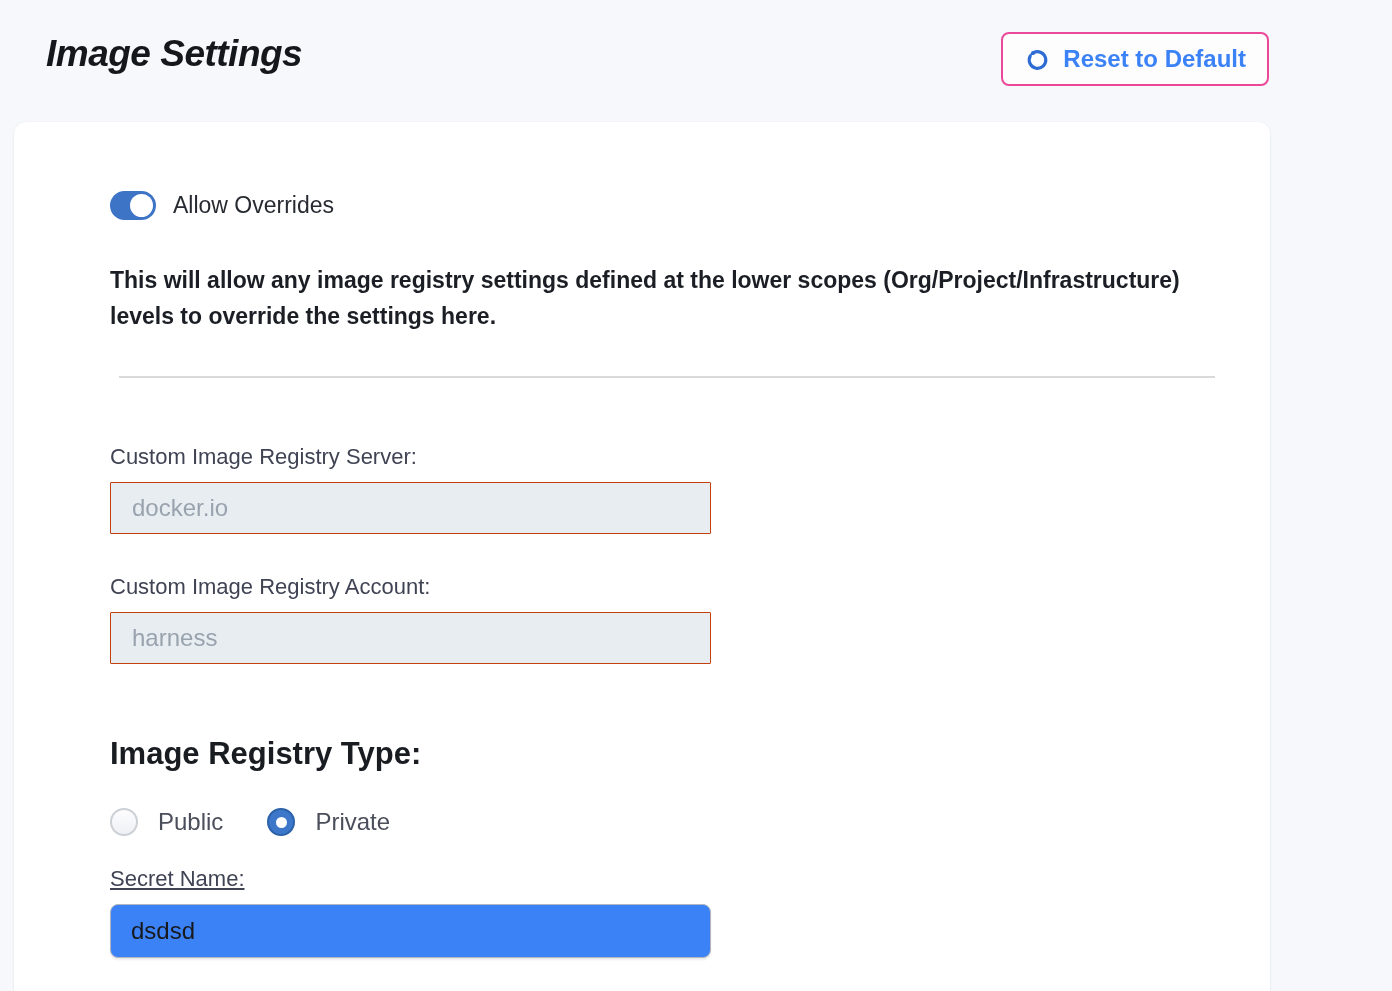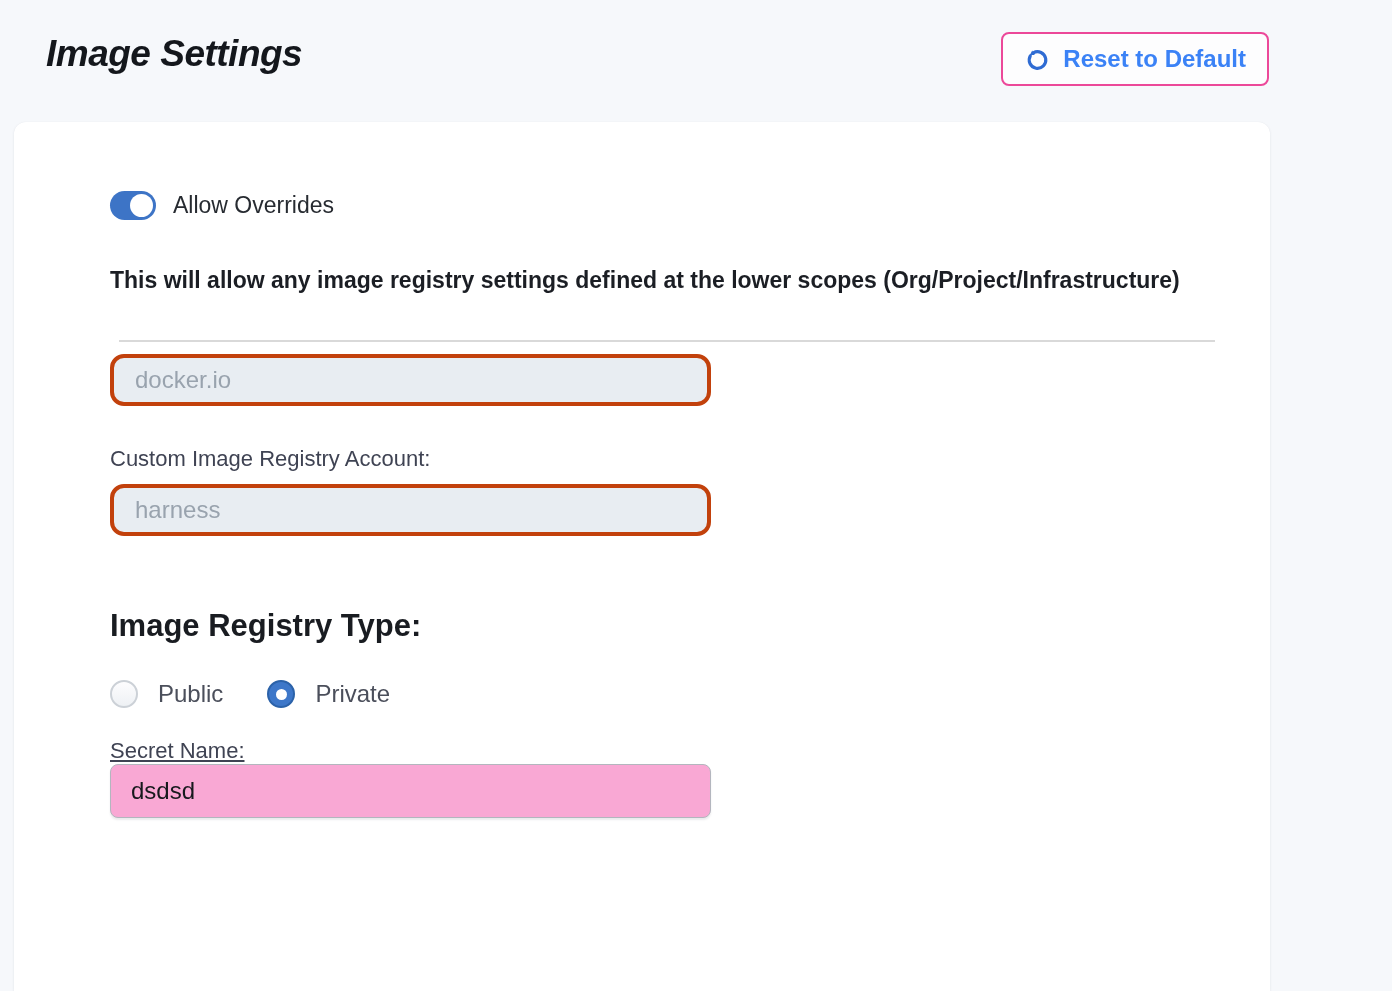--- a/index.html
+++ b/index.html
@@ -57,21 +57,21 @@
   .divider { margin-top: 42px; margin-left: 9px; width: 1096px; height: 2px; background: #d9d9d9; }
 
   
   .field-label { font-size: 22px; color: #3f4353; }
   .fl-1 { margin-top: 66px; }
   .fl-2 { margin-top: 40px; }
   .input-gray {
     display: block; margin-top: 12px;
     width: 601px; height: 52px;
     background: #e8edf2;
-    border: 4px solid #c2410c; border-radius: 14px;
+    border: 1px solid #c2410c; border-radius: 1px;
     padding: 0 21px; font-size: 24px; color: #2a2e35;
     font-family: inherit; outline: none;
   }
   .input-gray::placeholder { color: #99a3ae; opacity: 1; }
 
   .type-label { margin-top: 72px; font-size: 31px; font-weight: 700; color: #191c21; }
 
   .radio-row { margin-top: 36px; display: flex; align-items: center; }
   .radio-item { display: flex; align-items: center; cursor: pointer; }
   .radio-item + .radio-item { margin-left: 44px; }
@@ -79,23 +79,23 @@
   .radio-unselected { border: 2px solid #ccd1d7; background: linear-gradient(180deg, #fdfdfe, #eef1f4); }
   .radio-selected {
     border: 2px solid #2b62a9; background: #3d77c9;
     display: flex; align-items: center; justify-content: center;
   }
   .radio-selected .dot { width: 11px; height: 11px; border-radius: 50%; background: #ffffff; }
   .radio-label { margin-left: 20px; font-size: 24px; color: #4b4f5b; }
 
   .secret-label { margin-top: 30px; text-decoration: underline; }
   .input-white {
-    display: block; 
+    display: block; margin-top: 12px;
     width: 601px; height: 54px;
-    background: #f9a8d4;
+    background: #3b82f6;
     border: 1.5px solid #b3b6be; border-radius: 8px;
     padding: 0 20px; font-size: 24px; color: #17191d;
     font-family: inherit; outline: none;
     box-shadow: 0 2px 2px rgba(60,60,80,0.10);
   }
 </style>
 </head>
 <body>
 
 <div class="page-title">Image Settings</div>
@@ -114,24 +114,26 @@
 
   <div class="toggle-row">
     <div class="toggle">
       <span class="knob"></span>
     </div>
     <span class="toggle-label">Allow Overrides</span>
   </div>
 
   <div class="desc">
     <div>This will allow any image registry settings defined at the lower scopes (Org/Project/Infrastructure)</div>
+    <div>levels to override the settings here.</div>
   </div>
 
   <div class="divider"></div>
 
+  <div class="field-label fl-1">Custom Image Registry Server:</div>
   <input class="input-gray" type="text" placeholder="docker.io" style="">
 
   <div class="field-label fl-2">Custom Image Registry Account:</div>
   <input class="input-gray" type="text" placeholder="harness" style="">
 
   <div class="type-label">Image Registry Type:</div>
 
   <div class="radio-row">
     <div class="radio-item">
       <span class="radio-circle radio-unselected"></span>

